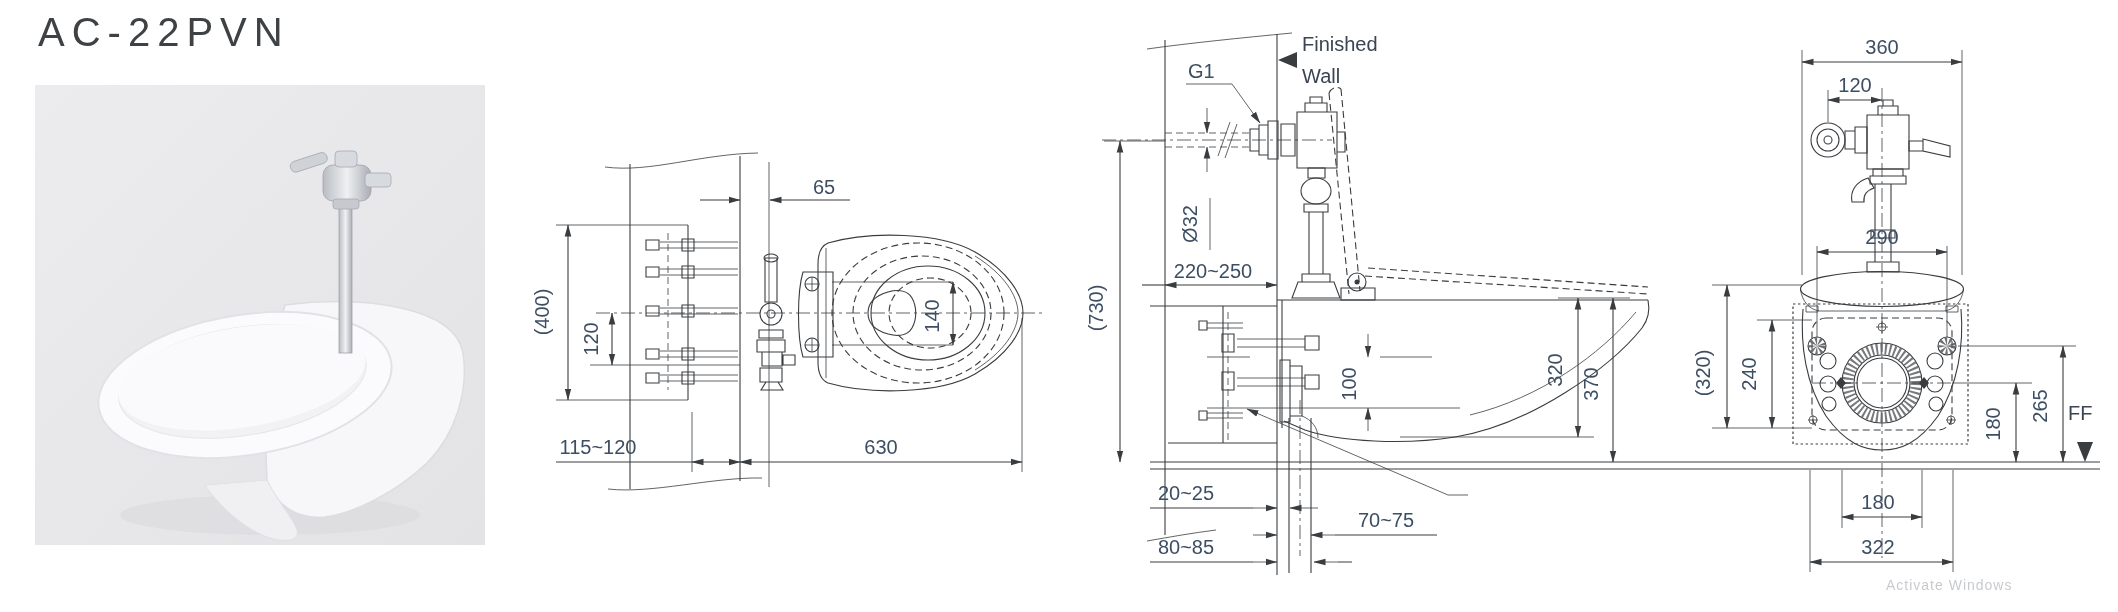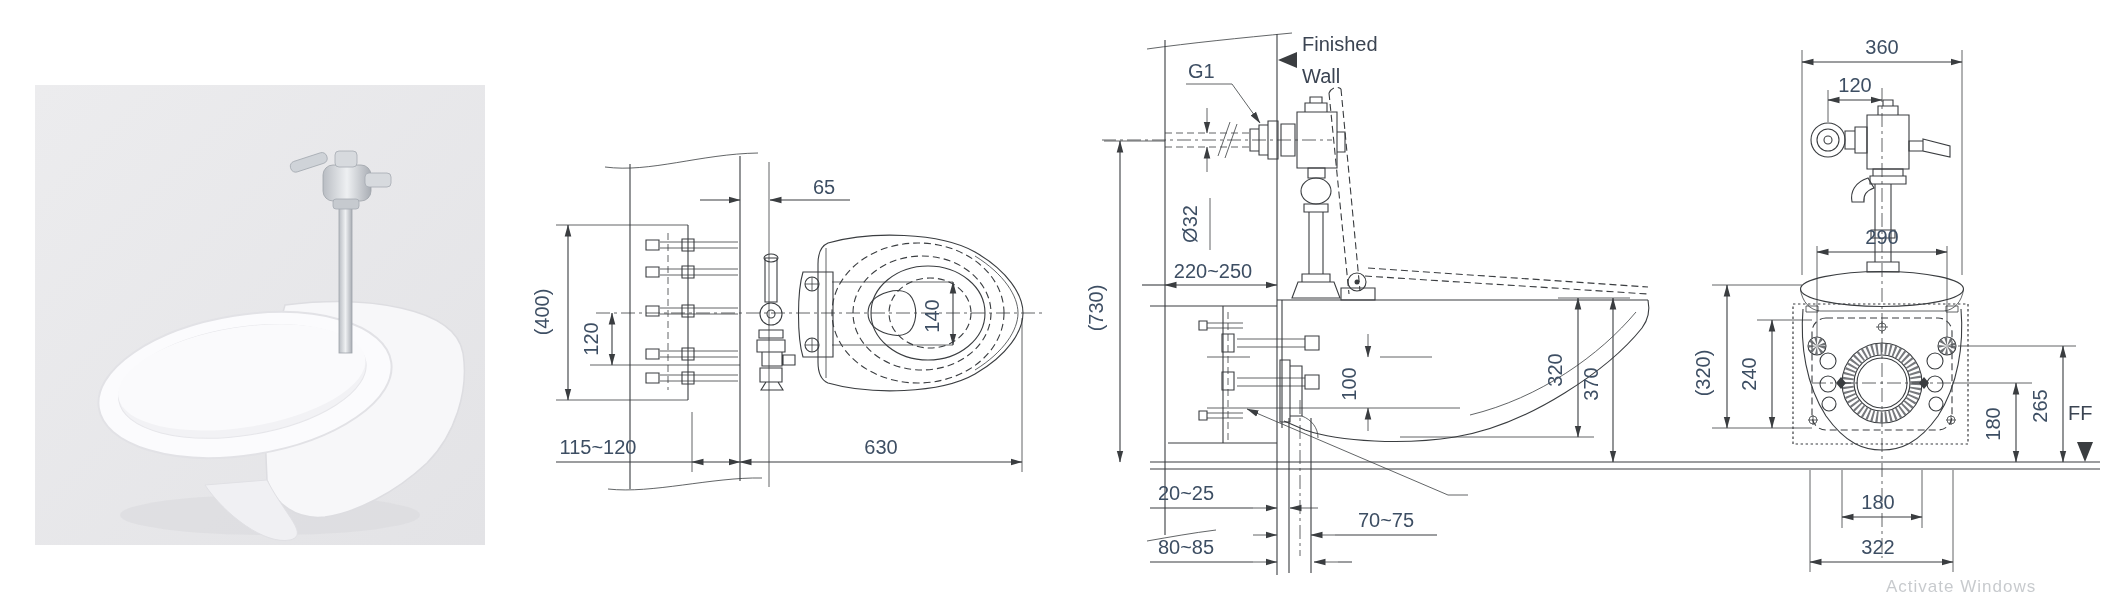--- a/index.html
+++ b/index.html
@@ -1,37 +1,38 @@
 <!DOCTYPE html>
 <html><head>
 <meta charset="utf-8">
 <style>
   html,body{margin:0;padding:0;background:#ffffff;}
   #stage{position:relative;width:2118px;height:612px;background:#ffffff;overflow:hidden;
          font-family:"Liberation Sans",sans-serif;}
   #title{position:absolute;left:38px;top:10px;font-size:40px;letter-spacing:7px;
          color:#3f4245;font-weight:500;}
   #photo{position:absolute;left:35px;top:85px;width:450px;height:460px;}
-  #watermark{position:absolute;left:1886px;top:577px;font-size:17px;color:#9ba0a6;
+  #watermark{position:absolute;left:1886px;top:577px;font-size:14px;color:#9ba0a6;
              opacity:.55;letter-spacing:1px;white-space:nowrap;}
   svg{display:block}
   .ln{stroke:#3a3d40;fill:none;stroke-width:1.1;}
   .thin{stroke-width:.8;}
   .cl{stroke-dasharray:14 4 3 4;stroke-width:.8;}
   .dsh{stroke-dasharray:7 4;}
   .dot{stroke-dasharray:2.4 2.6;stroke-width:1.2;}
   .fillblk{fill:#3a3d40;stroke:none;}
   .dim{font-family:"Liberation Sans",sans-serif;font-size:20px;fill:#3d4e63;}
   .lbl{font-family:"Liberation Sans",sans-serif;font-size:20px;fill:#3b4452;}
 </style>
 </head>
 <body>
 
 <div id="stage">
 
+  <div id="title">AC-22PVN</div>
 
   <div id="photo">
     <svg width="450" height="460" viewBox="0 0 450 460">
       <defs>
         <linearGradient id="pbg" x1="0" y1="0" x2="1" y2="1">
           <stop offset="0" stop-color="#ececee"></stop>
             <stop offset="1" stop-color="#e3e3e6"></stop>
         </linearGradient>
         <linearGradient id="chrome" x1="0" y1="0" x2="1" y2="0">
           <stop offset="0" stop-color="#b9bdc3"></stop>

